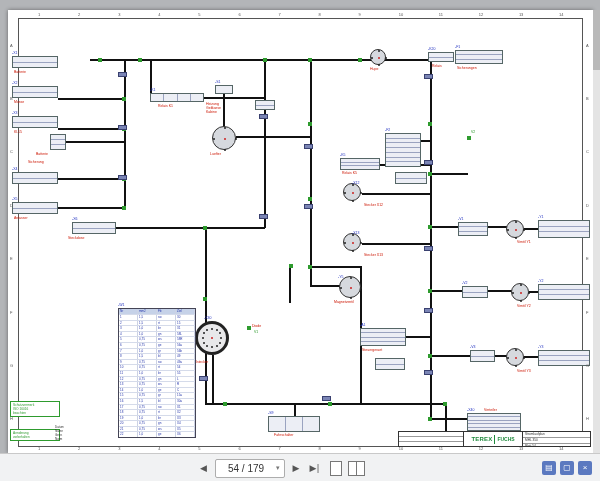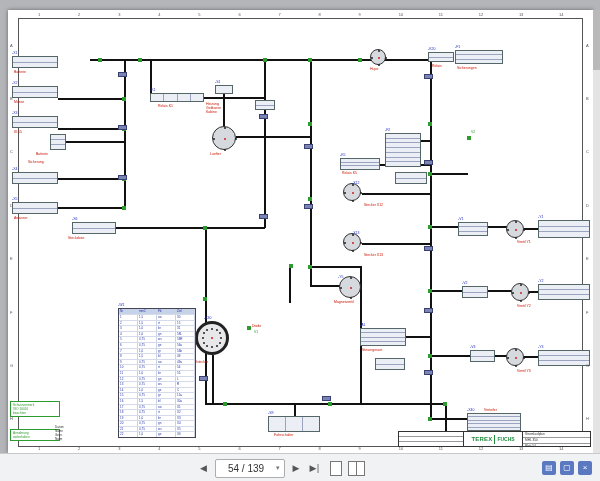--- a/index.html
+++ b/index.html
@@ -613,21 +613,21 @@
   </div>
 
   <div class="scrollbar">
     <div class="thumb"></div>
   </div>
 
   <div class="toolbar">
     <div class="tb-center">
       <button class="navbtn">◀</button>
       <div class="pagebox">
-        <span class="pagetext">54 / 139</span>
+        <span class="pagetext">54 / 179</span>
         <span class="caret">▾</span>
       </div>
       <button class="navbtn">▶</button>
       <button class="navbtn">▶|</button>
       <span class="vicon single"></span>
       <span class="vicon double"></span>
     </div>
     <div class="tb-right">
       <span class="ricon">▤</span>
       <span class="ricon">▢</span>

